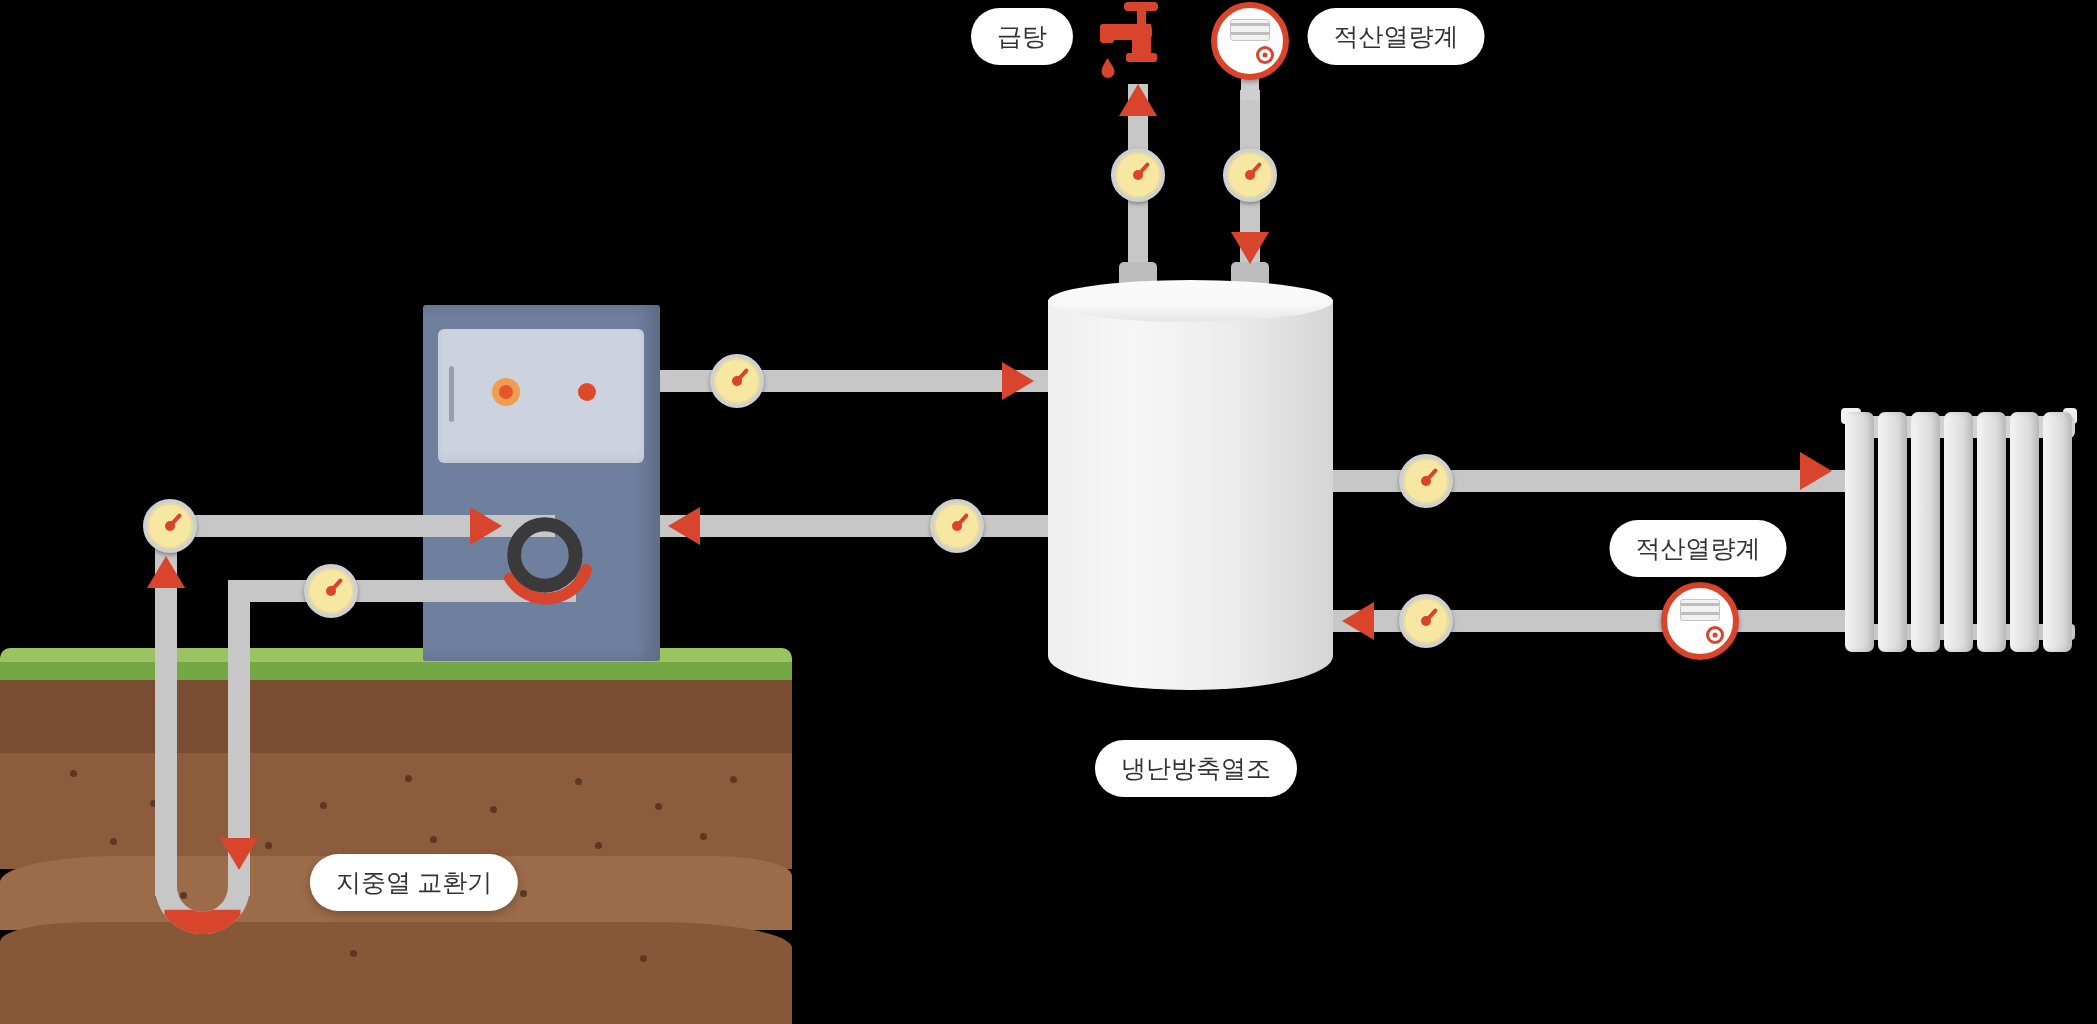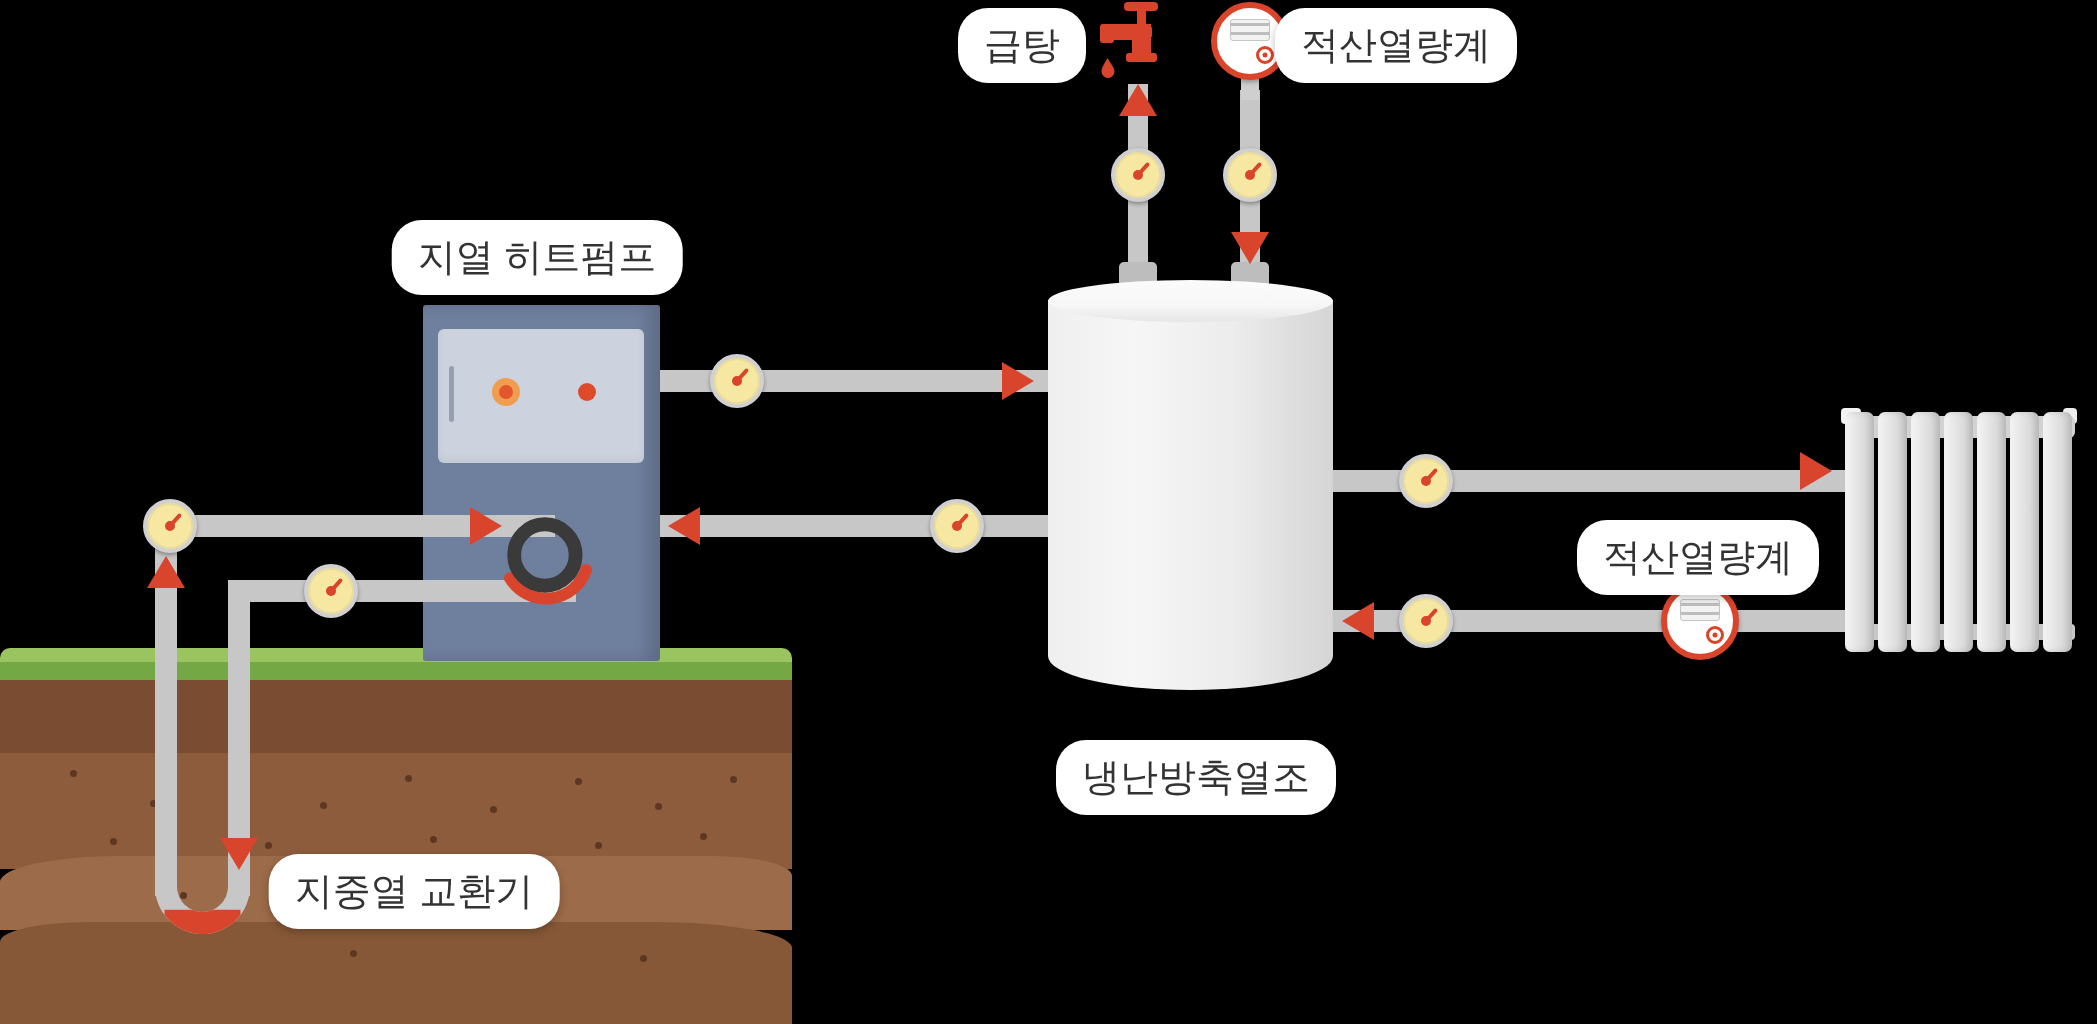--- a/index.html
+++ b/index.html
@@ -22,22 +22,22 @@
   .gauge .hub{position:absolute;left:50%;top:50%;width:10px;height:10px;border-radius:50%;
          background:var(--c-needle,#d9442b);transform:translate(-50%,-50%);}
   
   .arrow{position:absolute;width:0;height:0;z-index:8;}
   .arrow-right{border-top:19px solid transparent;border-bottom:19px solid transparent;border-left:32px solid var(--c-arrow,#d9452c);}
   .arrow-left{border-top:19px solid transparent;border-bottom:19px solid transparent;border-right:32px solid var(--c-arrow,#d9452c);}
   .arrow-up{border-left:19px solid transparent;border-right:19px solid transparent;border-bottom:32px solid var(--c-arrow,#d9452c);}
   .arrow-down{border-left:19px solid transparent;border-right:19px solid transparent;border-top:32px solid var(--c-arrow,#d9452c);}
   
   .pill{position:absolute;background:var(--c-label-bg,#fff);color:var(--c-label-text,#333);
-        border-radius:30px;padding:12px 26px;font-size:38px;font-weight:500;white-space:nowrap;
-        transform:translateX(-50%);z-index:9;box-shadow:0 3px 8px rgba(0,0,0,.25);}
+        border-radius:30px;padding:12px 26px;font-size:25px;font-weight:500;white-space:nowrap;
+        transform:translateX(-50%);z-index:9;box-shadow:0 3px 8px rgba(0,0,0,.25);font-family:Liberation Serif, serif;}
   
   .meter{position:absolute;width:78px;height:78px;border-radius:50%;background:#fff;
          border:6px solid var(--c-meter-ring,#d9442b);box-sizing:border-box;z-index:6;
          box-shadow:0 2px 5px rgba(0,0,0,.35);}
   .meter .display{position:absolute;left:50%;top:11px;transform:translateX(-50%);width:38px;height:20px;
          border-radius:3px;border:1px solid #c5c5c5;
          background:repeating-linear-gradient(180deg,#f2f2f2 0 3px,#bdbdbd 3px 6px,#f2f2f2 6px 9px);}
   .meter .subdial{position:absolute;right:9px;bottom:10px;width:18px;height:18px;border-radius:50%;
          border:3px solid var(--c-meter-ring,#d9442b);box-sizing:border-box;background:#fff;}
   .meter .subdial::after{content:"";position:absolute;left:50%;top:50%;width:5px;height:5px;border-radius:50%;
@@ -180,20 +180,19 @@
   <div class="arrow arrow-right" style="left:470px;top:507px;"></div>
   <div class="arrow arrow-up" style="left:147px;top:556px;"></div>
   <div class="arrow arrow-down" style="left:220px;top:838px;"></div>
   <div class="arrow arrow-right" style="left:1002px;top:362px;"></div>
   <div class="arrow arrow-left" style="left:668px;top:507px;"></div>
   <div class="arrow arrow-up" style="left:1119px;top:84px;"></div>
   <div class="arrow arrow-down" style="left:1231px;top:232px;"></div>
   <div class="arrow arrow-right" style="left:1800px;top:452px;"></div>
   <div class="arrow arrow-left" style="left:1342px;top:602px;"></div>
 
-  <div class="pill" style="left:537px;top:220px;">지열 히트펌프</div>
   <div class="pill" style="left:1022px;top:8px;">급탕</div>
   <div class="pill" style="left:1396px;top:8px;">적산열량계</div>
   <div class="pill" style="left:414px;top:854px;">지중열 교환기</div>
   <div class="pill" style="left:1196px;top:740px;">냉난방축열조</div>
   <div class="pill" style="left:1698px;top:520px;">적산열량계</div>
 
 </div>
 
 </body></html>

